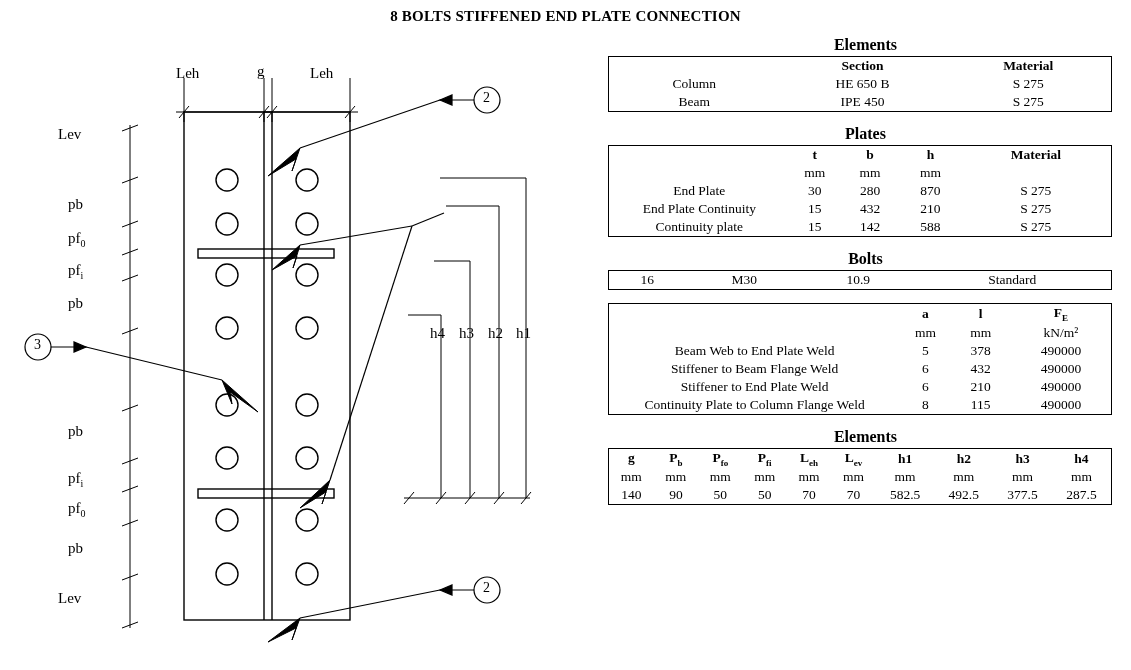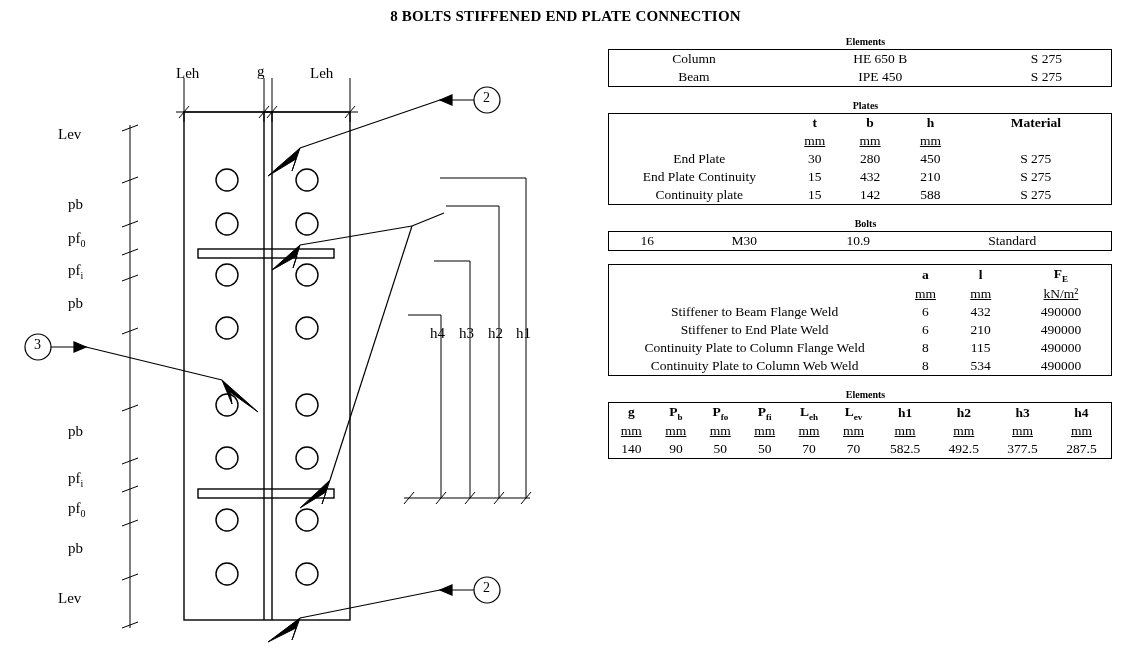--- a/index.html
+++ b/index.html
@@ -51,42 +51,41 @@
     position: absolute;
     left: 600px;
     top: 36px;
     width: 531px;
   }
   .tbl-block {
     margin-bottom: 13px;
   }
   .tbl-caption {
     text-align: center;
-    font-size: 10px;
+    font-size: 16px;
     font-weight: bold;
     padding-bottom: 2px;
   }
   table.box {
     border: 1px solid #000;
     border-collapse: collapse;
     width: 504px;
     margin-left: 8px;
     font-size: 13.5px;
   }
   table.box td, table.box th {
     padding: 1px 4px;
     font-weight: normal;
     text-align: center;
   }
   table.box th {
     font-weight: bold;
   }
   .unit {
     font-weight: bold;
-    text-decoration: underline;
   }
   sub {
     font-size: 9px;
   }
 </style>
 </head>
 <body>
 
 <div id="title">8 BOLTS STIFFENED END PLATE CONNECTION</div>
 
@@ -237,20 +236,25 @@
   <div class="lbl" style="left:483px; top:550px; font-size:14px;">2</div>
   <div class="lbl" style="left:34px; top:307px; font-size:14px;">3</div>
 </div>
 
 <div id="tables">
 
   <div class="tbl-block">
     <div class="tbl-caption">Elements</div>
     <table class="box">
       <tbody>
+          <tr>
+        <th style="width:34%"></th>
+        <th style="width:33%">Section</th>
+        <th style="width:33%">Material</th>
+      </tr>
       <tr>
         <td>Column</td>
         <td>HE 650 B</td>
         <td>S 275</td>
       </tr>
       <tr>
         <td>Beam</td>
         <td>IPE 450</td>
         <td>S 275</td>
       </tr>
@@ -273,21 +277,21 @@
         <td class="unit"></td>
         <td class="unit">mm</td>
         <td class="unit">mm</td>
         <td class="unit">mm</td>
         <td class="unit"></td>
       </tr>
       <tr>
         <td>End Plate</td>
         <td>30</td>
         <td>280</td>
-        <td>450</td>
+        <td>870</td>
         <td>S 275</td>
       </tr>
       <tr>
         <td>End Plate Continuity</td>
         <td>15</td>
         <td>432</td>
         <td>210</td>
         <td>S 275</td>
       </tr>
       <tr>
@@ -324,41 +328,41 @@
         <th style="width:12%">l</th>
         <th style="width:20%"><span>F</span><sub>E</sub></th>
       </tr>
       <tr>
         <td class="unit"></td>
         <td class="unit">mm</td>
         <td class="unit">mm</td>
         <td class="unit">kN/m²</td>
       </tr>
       <tr>
+        <td>Beam Web to End Plate Weld</td>
+        <td>5</td>
+        <td>378</td>
+        <td>490000</td>
+      </tr>
+      <tr>
         <td>Stiffener to Beam Flange Weld</td>
         <td>6</td>
         <td>432</td>
         <td>490000</td>
       </tr>
       <tr>
         <td>Stiffener to End Plate Weld</td>
         <td>6</td>
         <td>210</td>
         <td>490000</td>
       </tr>
       <tr>
         <td>Continuity Plate to Column Flange Weld</td>
         <td>8</td>
         <td>115</td>
-        <td>490000</td>
-      </tr>
-      <tr>
-        <td>Continuity Plate to Column Web Weld</td>
-        <td>8</td>
-        <td>534</td>
         <td>490000</td>
       </tr>
     </tbody>
       </table>
   </div>
 
   <div class="tbl-block">
     <div class="tbl-caption">Elements</div>
     <table class="box">
       <tbody>

